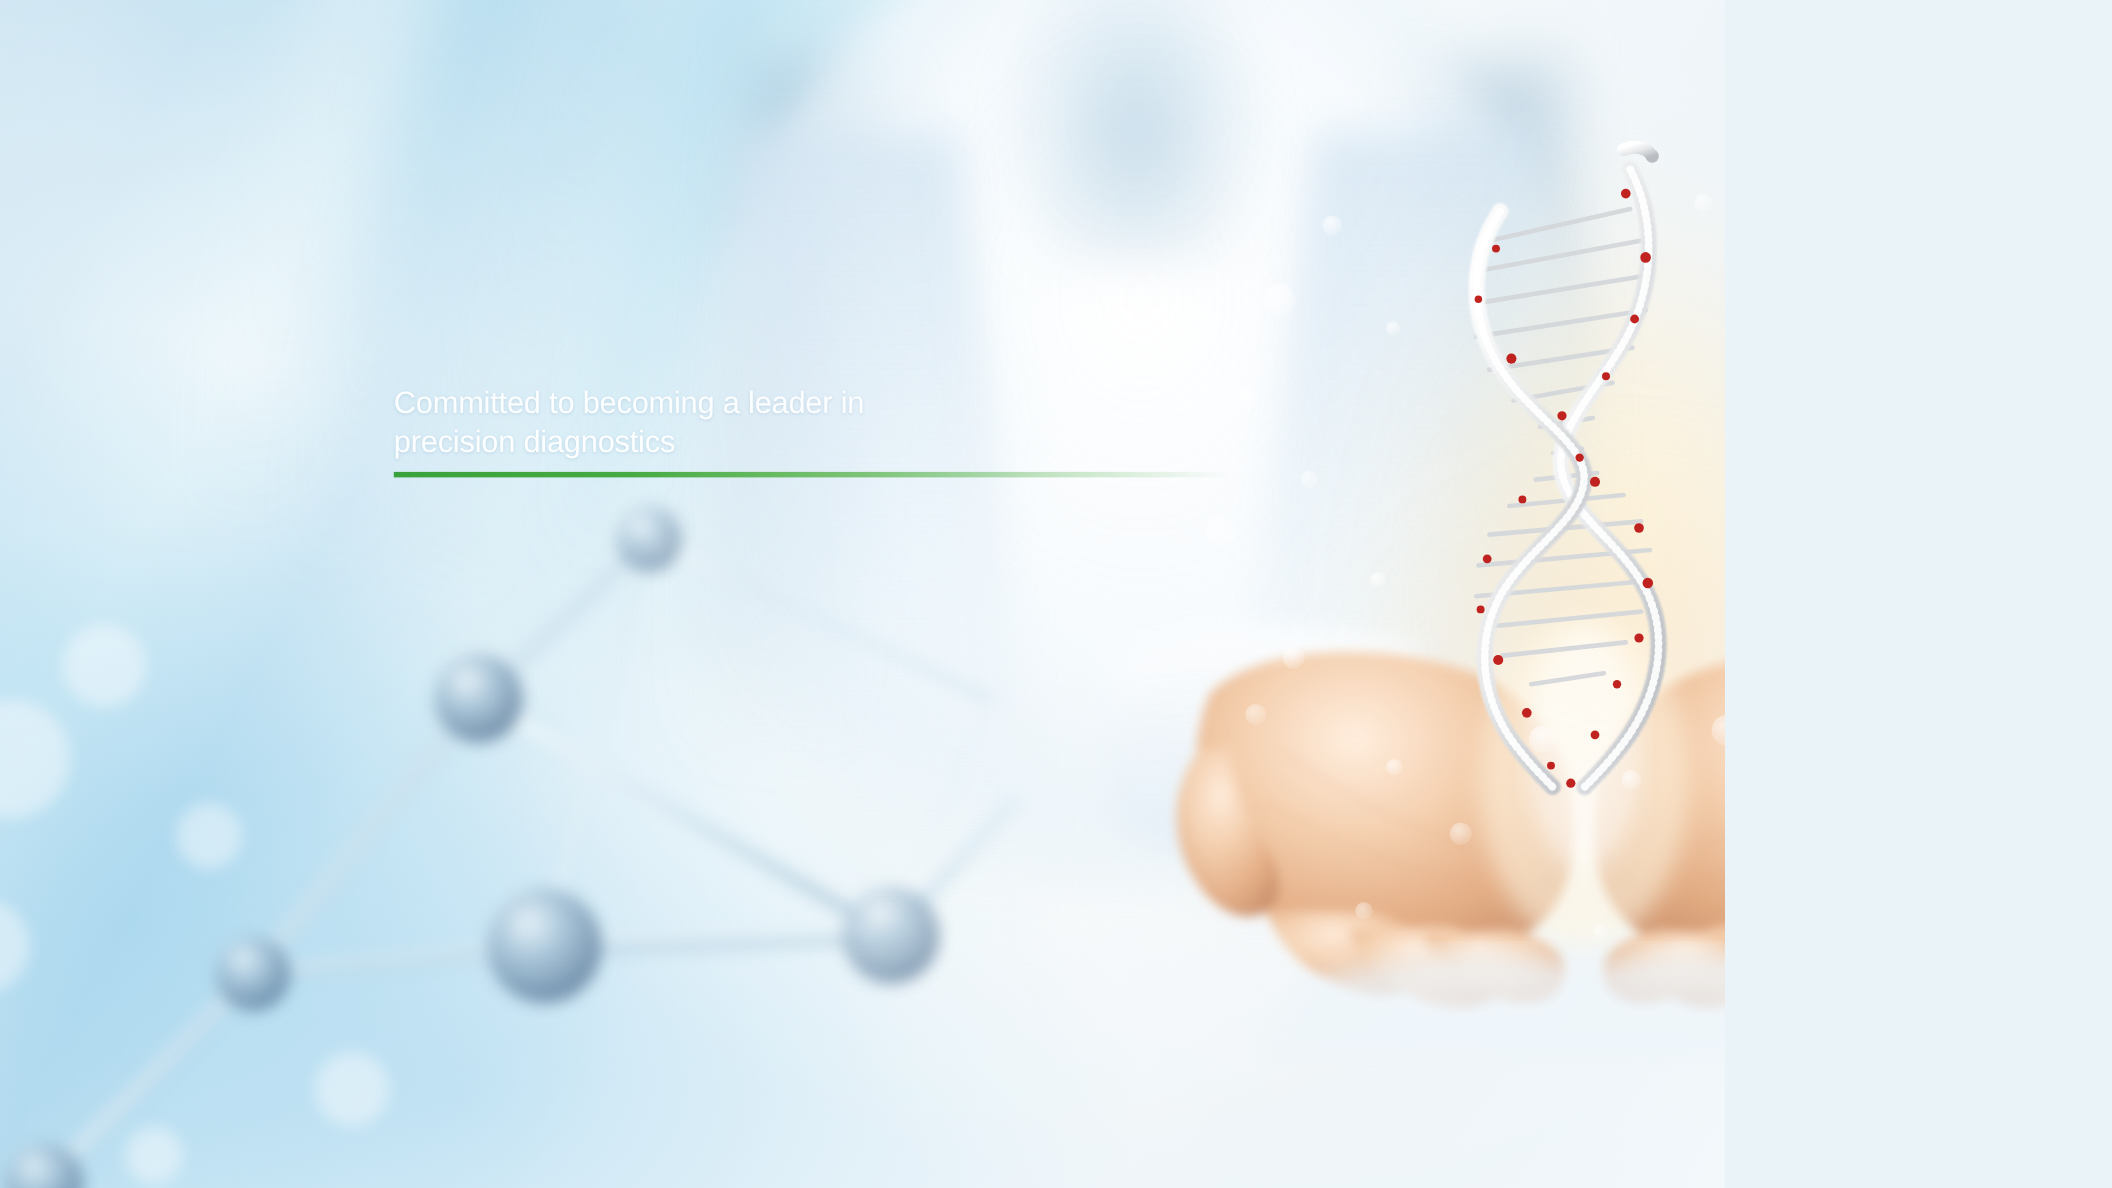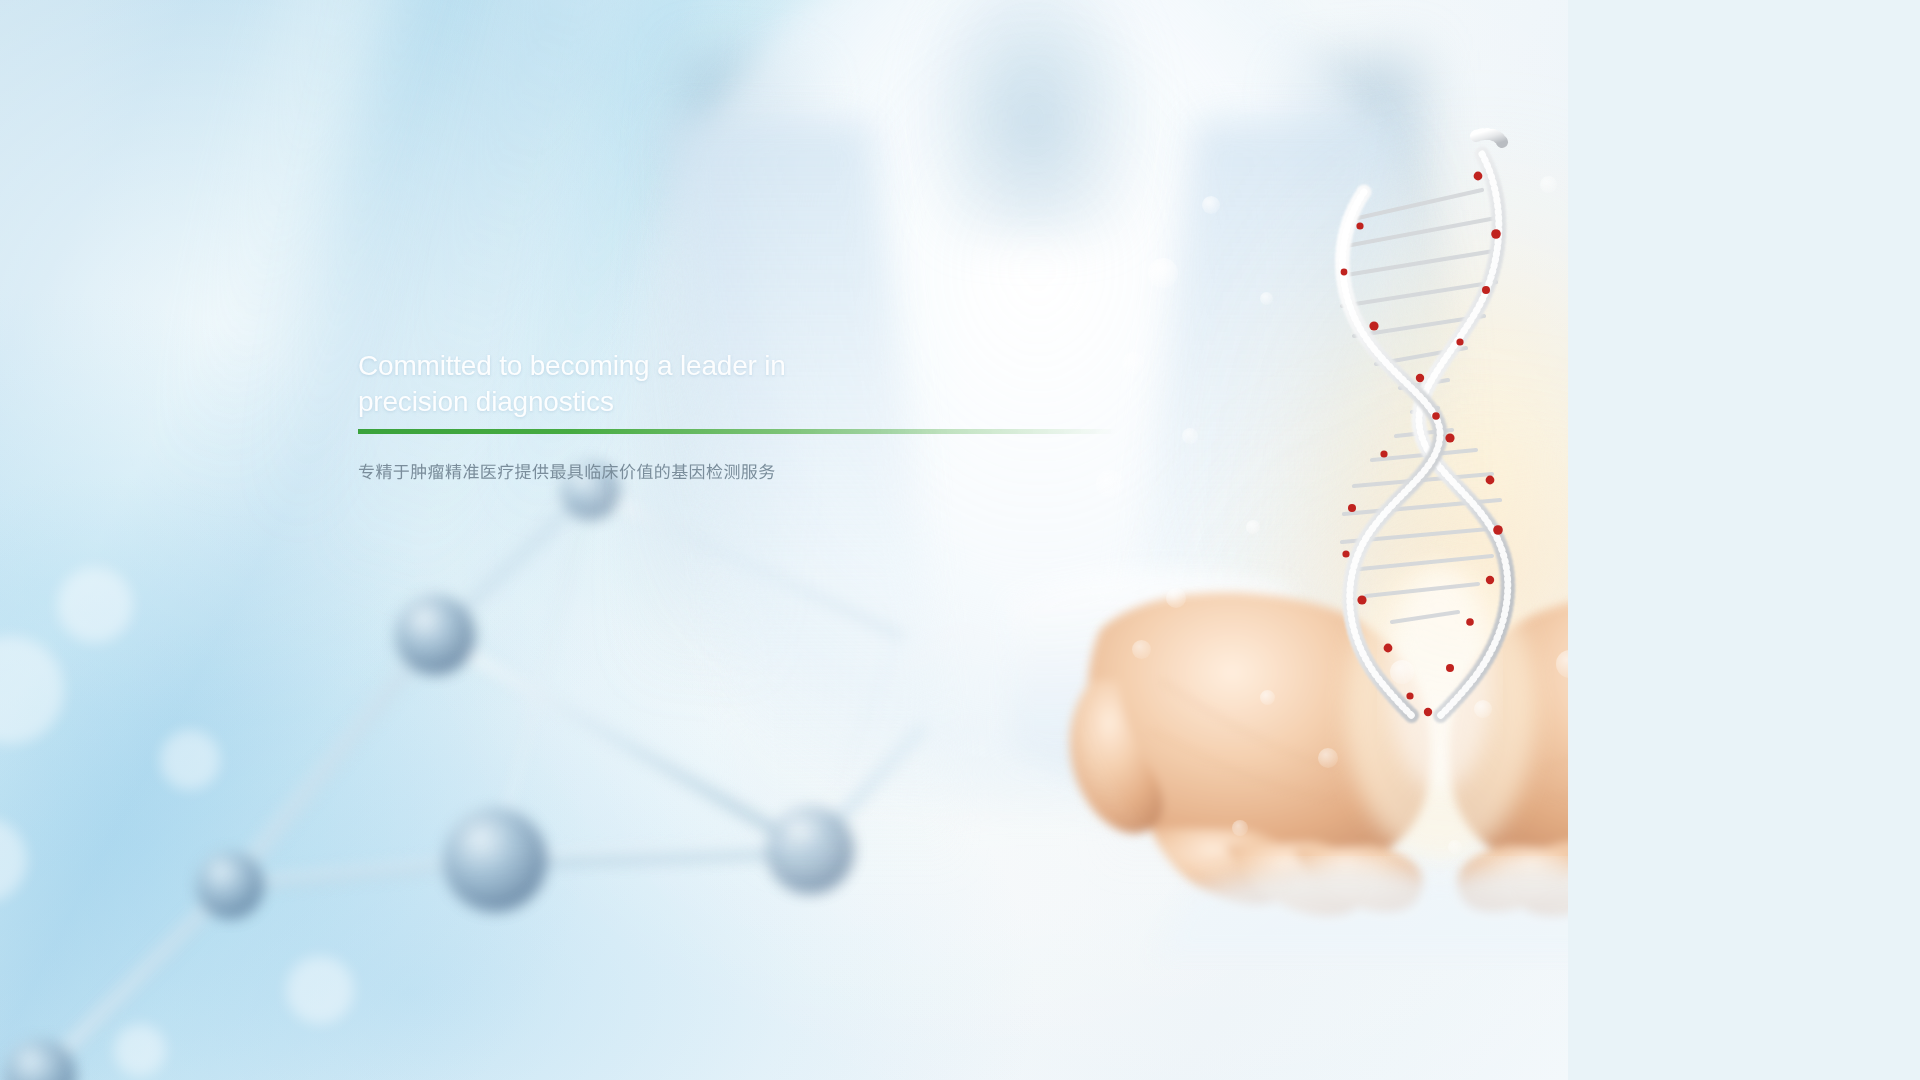--- a/index.html
+++ b/index.html
@@ -454,16 +454,15 @@
     <div class="bk" style="left:1132px;top:640px;width:19px;height:19px;opacity:.50"></div>
     <div class="bk" style="left:1232px;top:820px;width:16px;height:16px;opacity:.52"></div>
     <div class="bk" style="left:1448px;top:840px;width:14px;height:14px;opacity:.46"></div>
     <div class="bk" style="left:1070px;top:300px;width:12px;height:12px;opacity:.54"></div>
   </div>
 
   <div class="copy">
     <div class="eng">Committed to becoming a leader in
 precision diagnostics</div>
     <div class="rule"></div>
-    <div class="desc">专精于肿瘤精准医疗提供最具临床价值的基因检测服务</div>
   </div>
 
 </div>
 
 </body></html>

